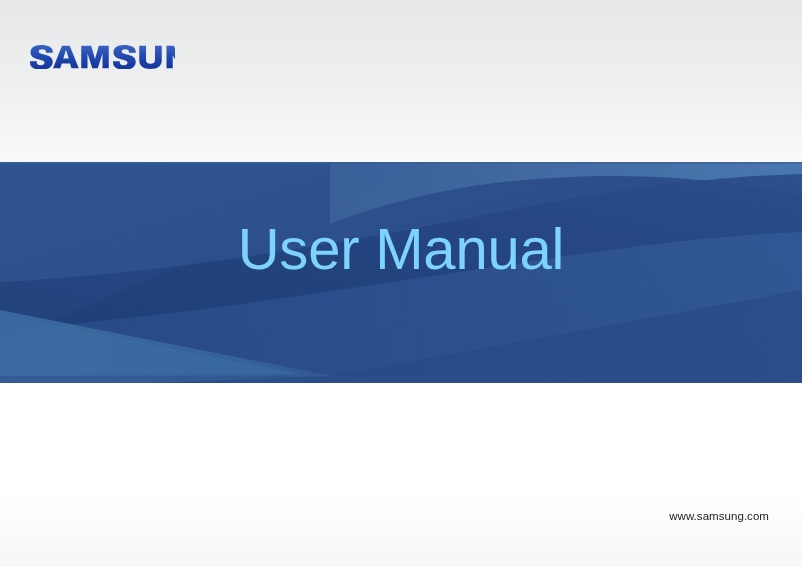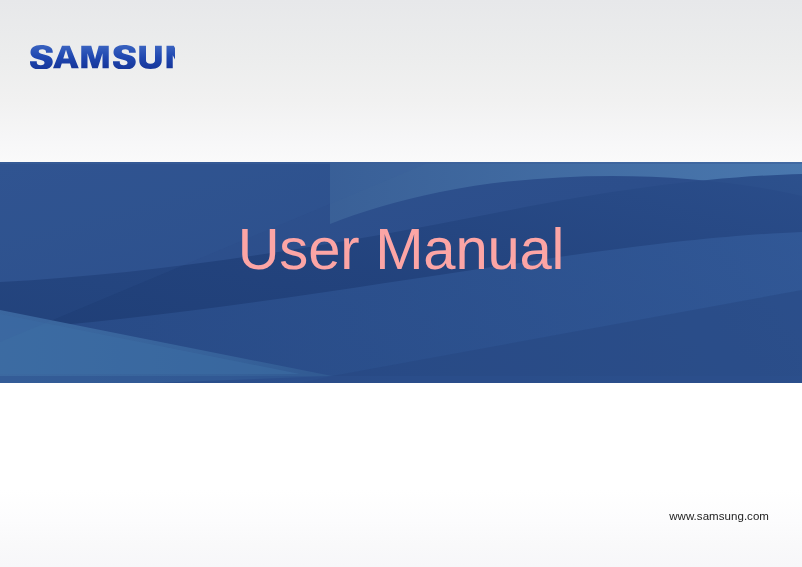--- a/index.html
+++ b/index.html
@@ -37,21 +37,21 @@
   }
   .banner svg.art {
     position:absolute; left:0; top:0;
     width:802px; height:221px;
     display:block;
   }
   .banner-title {
     position:absolute; left:0; top:0;
     width:802px; height:175px;
     display:flex; align-items:center; justify-content:center;
-    color:#fca5a5;
+    color:#7dd3fc;
     font-size:58px;
     font-weight:400;
     letter-spacing:-0.2px;
     line-height:1;
     padding-bottom:0;
     white-space:nowrap;
     text-rendering:geometricPrecision;
   }
 
   

